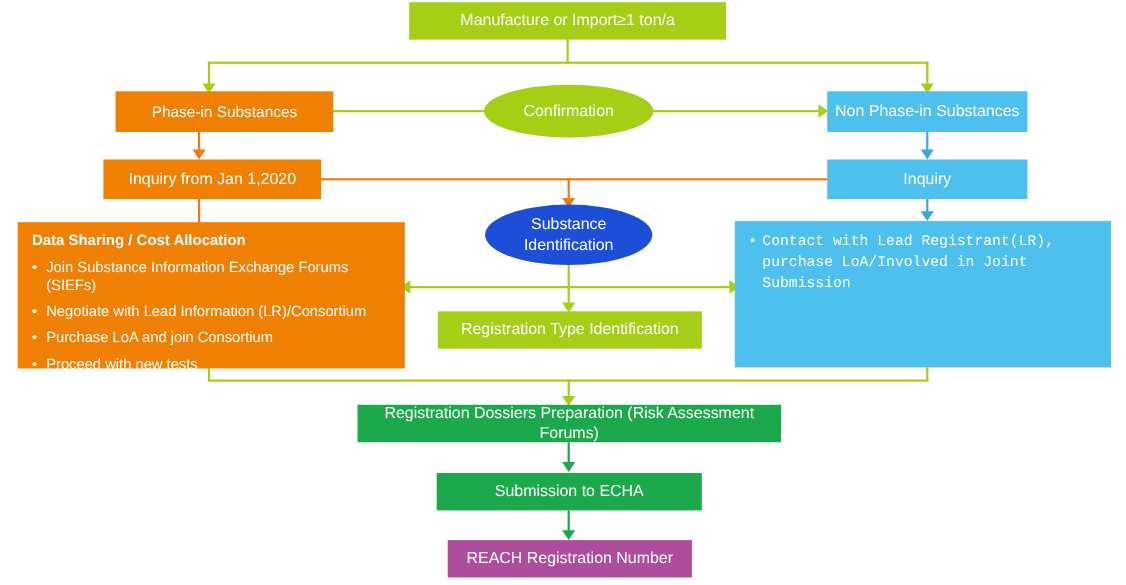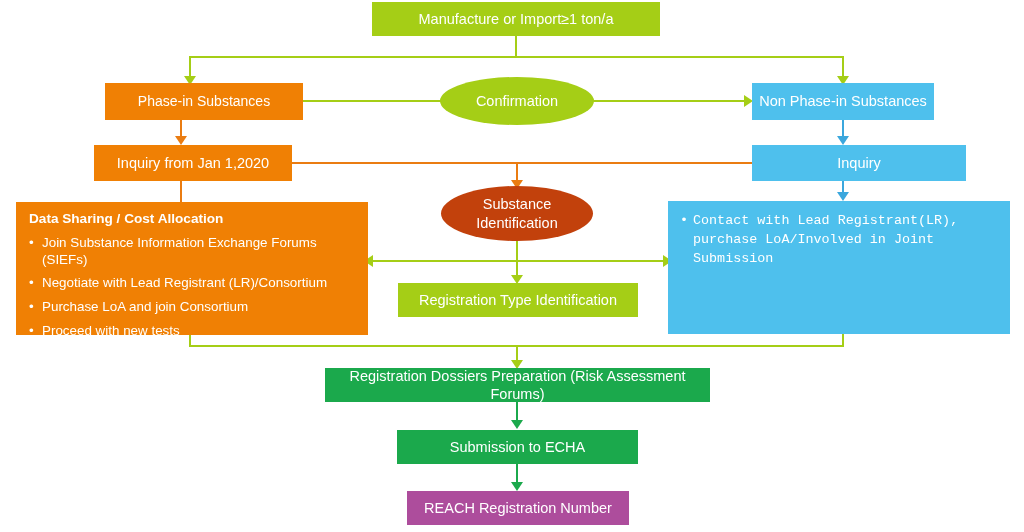--- a/index.html
+++ b/index.html
@@ -39,26 +39,26 @@
   }
   .n-confirm{
     left:440px;top:77px;width:154px;height:48px;
     background:#a5ce16;font-size:14.5px;
   }
   .n-inquiry-left{
     left:82px;top:145px;width:198px;height:36px;
     background:#f08004;font-size:14.5px;margin-left:12px;
   }
   .n-inquiry-right{
-    left:752px;top:145px;width:214px;height:36px;
+    left:752px;top:145px;width:182px;height:36px;
     background:#4ec0ed;font-size:14.5px;
   }
   .n-subid{
     left:441px;top:186px;width:152px;height:55px;
-    background:#c2410c;font-size:14.5px;
+    background:#1d4ed8;font-size:14.5px;
     flex-direction:column;
   }
   .n-subid span{display:block;}
   .n-datashare{
     left:16px;top:202px;width:352px;height:133px;
     background:#f08004;font-size:13.4px;
     display:block;
     padding:9px 12px 0 12px;
     text-align:left;
   }
@@ -176,21 +176,21 @@
 
   <div class="node ellipse n-subid">
     <span>Substance</span>
     <span>Identification</span>
   </div>
 
   <div class="node n-datashare">
     <div class="hdr">Data Sharing / Cost Allocation</div>
     <ul>
       <li>Join Substance Information Exchange Forums (SIEFs)</li>
-      <li>Negotiate with Lead Registrant (LR)/Consortium</li>
+      <li>Negotiate with Lead Information (LR)/Consortium</li>
       <li>Purchase LoA and join Consortium</li>
       <li>Proceed with new tests</li>
     </ul>
   </div>
 
   <div class="node n-contact">
     <ul>
       <li>Contact with Lead Registrant(LR), purchase LoA/Involved in Joint Submission</li>
     </ul>
   </div>

